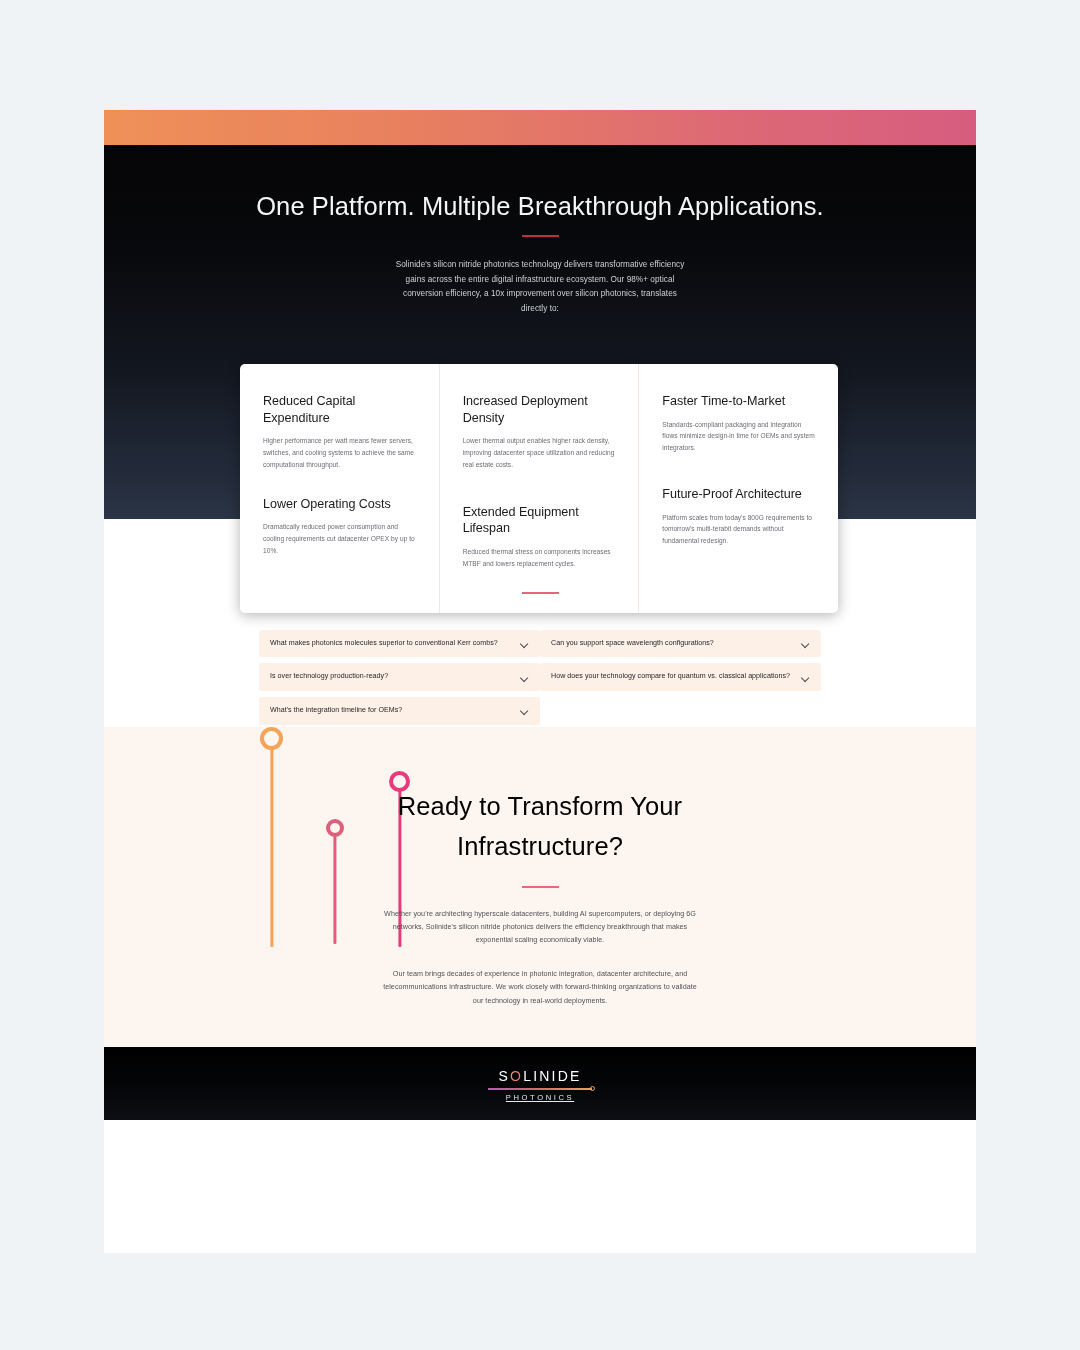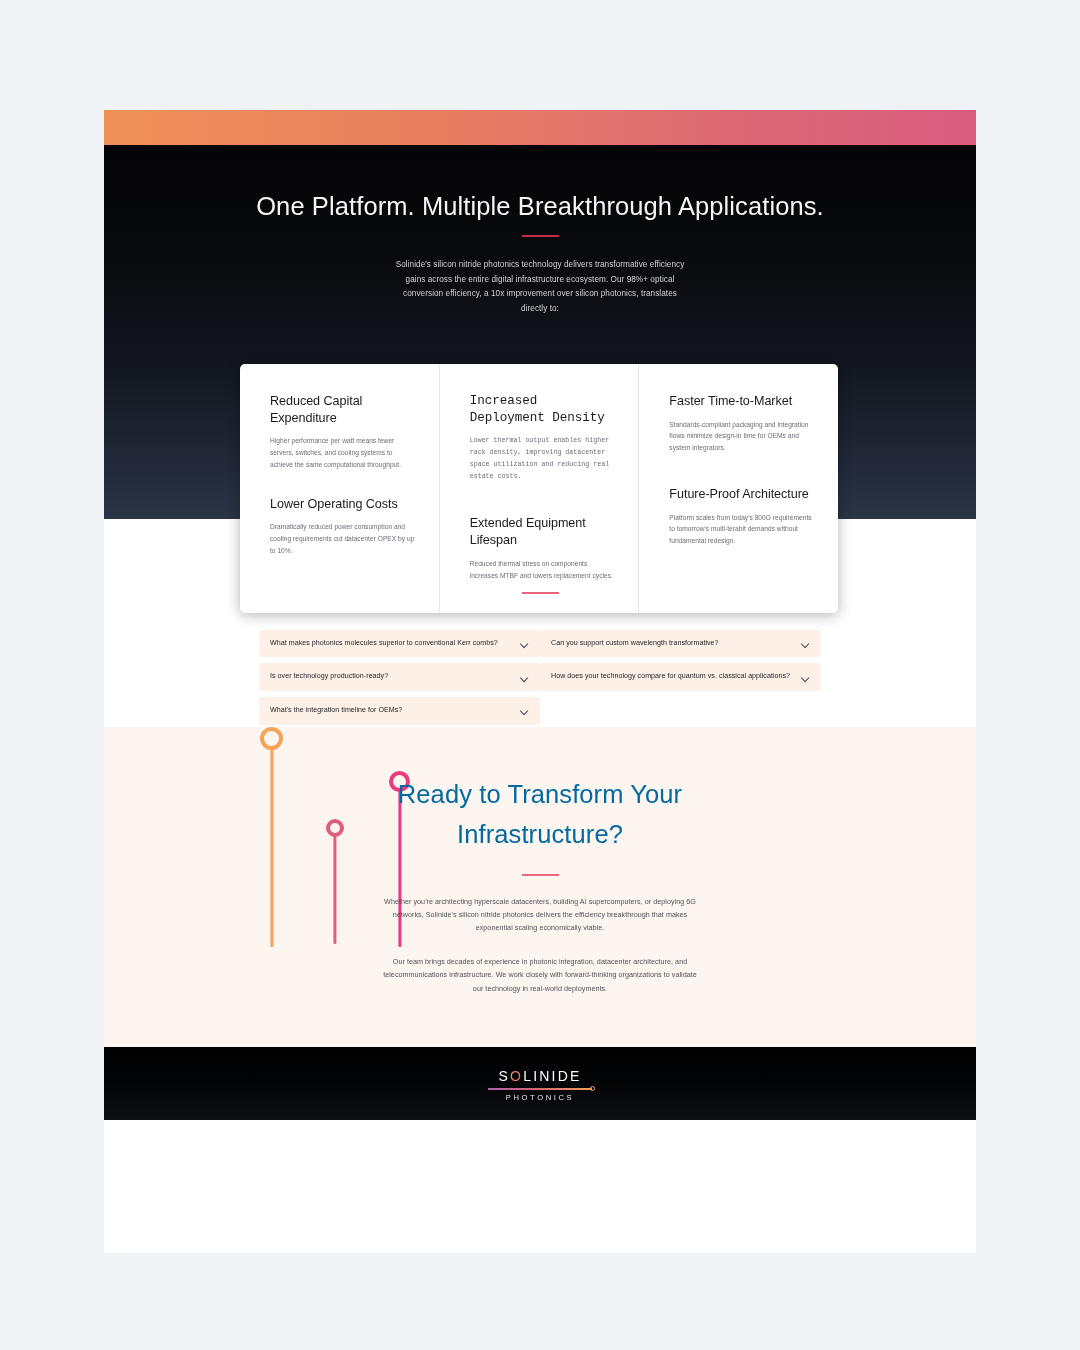--- a/index.html
+++ b/index.html
@@ -82,21 +82,21 @@
     width: 598px;
     height: 249px;
     background: #ffffff;
     border-radius: 5px;
     display: flex;
     box-shadow: 0 2px 14px rgba(0,0,0,.30);
   }
 
   .bcol {
     flex: 1 1 0;
-    padding: 29px 22px 0 30px;
+    padding: 29px 22px 0 23px;
     position: relative;
   }
   .bcol + .bcol { border-left: 1px solid #f3e6dd; }
 
   .bitem { margin-bottom: 22px; }
   .bitem:last-child { margin-bottom: 0; }
 
   .bitem h3 {
     font-size: 12.6px;
     font-weight: 400;
@@ -106,21 +106,21 @@
     margin-bottom: 9px;
   }
   .bitem p {
     font-size: 6.6px;
     line-height: 1.78;
     color: #6a6d74;
     letter-spacing: .03px;
   }
   
   .bcol.c1 .bitem:nth-child(1) { margin-bottom: 25px; }
-  .bcol.c2 .bitem:nth-child(1) { margin-bottom: 33px; font-family: Liberation Mono, monospace; }
+  .bcol.c2 .bitem:nth-child(1) { margin-bottom: 33px; }
   .bcol.c3 .bitem:nth-child(1) { margin-bottom: 32px; }
 
   
   .faq {
     width: 100%;
     height: 208px;
     background: #ffffff;
     padding-top: 30px;
   }
   .faq h2 {
@@ -181,25 +181,25 @@
   }
   .cta-inner {
     position: relative;
     z-index: 3;
     padding-top: 43px;
   }
   .cta h2 {
     text-align: center;
     font-size: 25.5px;
     font-weight: 400;
-    color: #0369a1;
+    color: #000000;
     line-height: 1.57;
     letter-spacing: .1px;
     width: 430px;
-    margin: 4px auto;
+    margin: 16px auto;
   }
   .cta .rule { margin-top: 20px; background: #e2576e; }
   .cta p {
     margin: 19px auto 0;
     width: 323px;
     text-align: center;
     color: #4e5157;
     font-size: 7.2px;
     line-height: 1.86;
     letter-spacing: .03px;
@@ -268,20 +268,21 @@
     border-radius: 50%;
     border: 1.1px solid #f0a158;
     background: transparent;
   }
   .logo-sub {
     margin-top: 3px;
     font-size: 7.6px;
     letter-spacing: 2.6px;
     color: #e9e9ec;
     font-weight: 300;
+    text-decoration: underline;
   }
 </style>
 </head>
 <body>
 
 <div id="page">
   <div class="frame">
 
     <div class="top-bar"></div>
 
@@ -343,21 +344,21 @@
             <span class="chev"></span>
           </div>
           <div class="faq-item">
             <span class="faq-q">What's the integration timeline for OEMs?</span>
             <span class="chev"></span>
           </div>
         </div>
 
         <div class="faq-col">
           <div class="faq-item">
-            <span class="faq-q">Can you support custom wavelength transformative?</span>
+            <span class="faq-q">Can you support space wavelength configurations?</span>
             <span class="chev"></span>
           </div>
           <div class="faq-item">
             <span class="faq-q">How does your technology compare for quantum vs. classical applications?</span>
             <span class="chev"></span>
           </div>
         </div>
       </div>
     </section>
 

